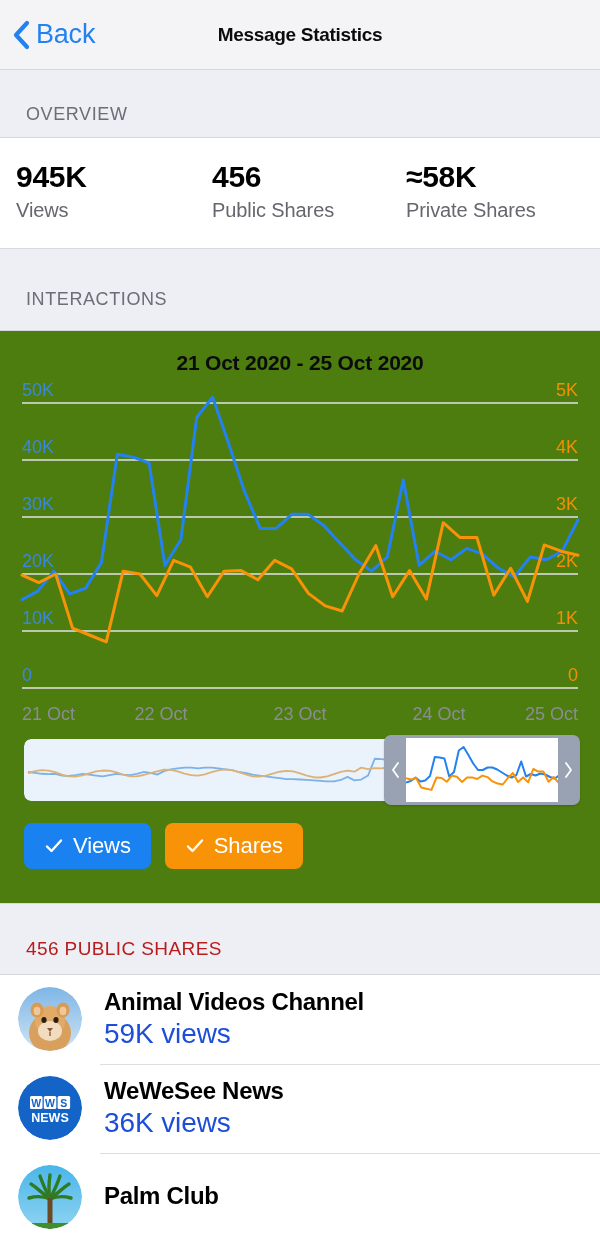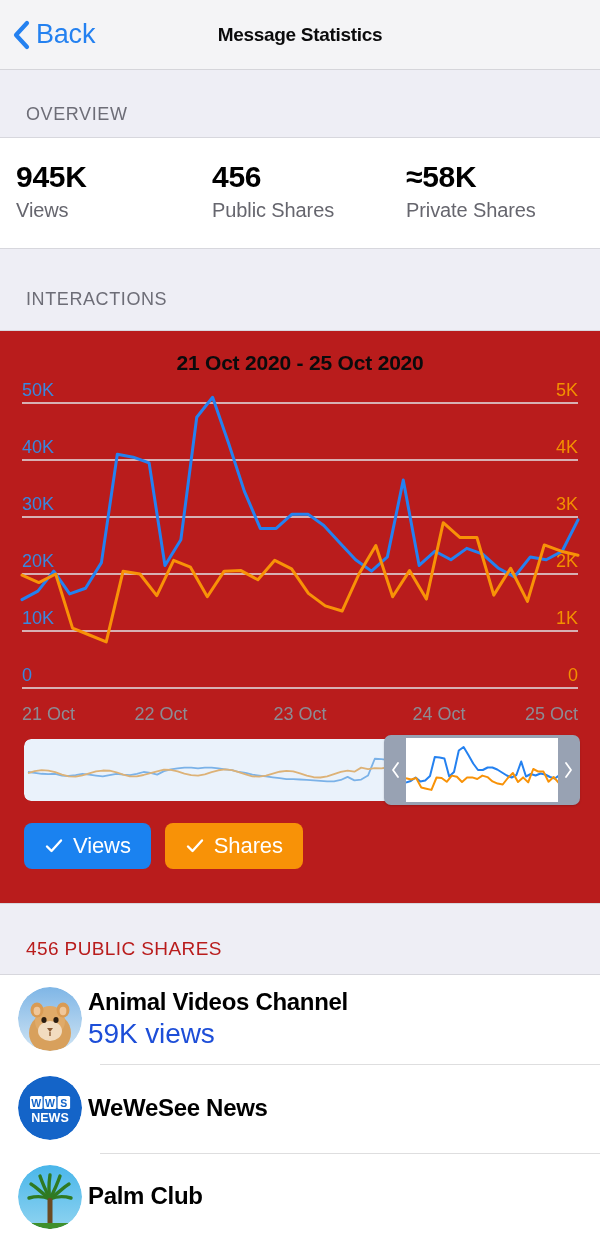--- a/index.html
+++ b/index.html
@@ -74,21 +74,21 @@
   }
   .stat-label {
     font-size: 20px;
     color: #66666e;
     margin-top: 4px;
     letter-spacing: -0.1px;
   }
 
   
   .chart-card {
-    background: #b91c1c;
+    background: #4d7c0f;
     border-top: 1px solid #d7d7dd;
     padding-bottom: 8px;
   }
   .chart-title {
     text-align: center;
     font-size: 21px;
     font-weight: bold;
     color: #0b0b0c;
     padding: 20px 0 8px;
     letter-spacing: -0.2px;
@@ -186,21 +186,21 @@
     border-top: 1px solid #dededf;
   }
   .avatar {
     width: 64px; height: 64px;
     border-radius: 50%;
     overflow: hidden;
     flex: 0 0 64px;
     position: relative;
   }
   .avatar svg { display: block; }
-  .share-text { margin-left: 6px; }
+  .share-text { margin-left: 22px; }
   .share-name {
     font-size: 24px;
     font-weight: bold;
     color: #000;
     letter-spacing: -0.3px;
     line-height: 1.2;
   }
   .share-views {
     font-size: 28px;
     color: #1d4ed8;
@@ -376,20 +376,21 @@
         <g fill="#1464c8" font-family="Liberation Sans, sans-serif" font-size="10.5" font-weight="bold" text-anchor="middle">
           <text x="18.2" y="30.6">W</text>
           <text x="32" y="30.6">W</text>
           <text x="45.8" y="30.6">S</text>
         </g>
         <text x="32" y="45.5" fill="#ffffff" font-family="Liberation Sans, sans-serif" font-size="12.5" font-weight="bold" text-anchor="middle">NEWS</text>
       </svg>
     </div>
     <div class="share-text">
       <div class="share-name">WeWeSee News</div>
+      <div class="share-views">36K views</div>
     </div>
   </div>
 
   <div class="share-row">
     <div class="avatar">
       <svg width="64" height="64" viewBox="0 0 64 64">
         <defs>
           <clipPath id="c3">
               <circle cx="32" cy="32" r="32"></circle>
             </clipPath>

